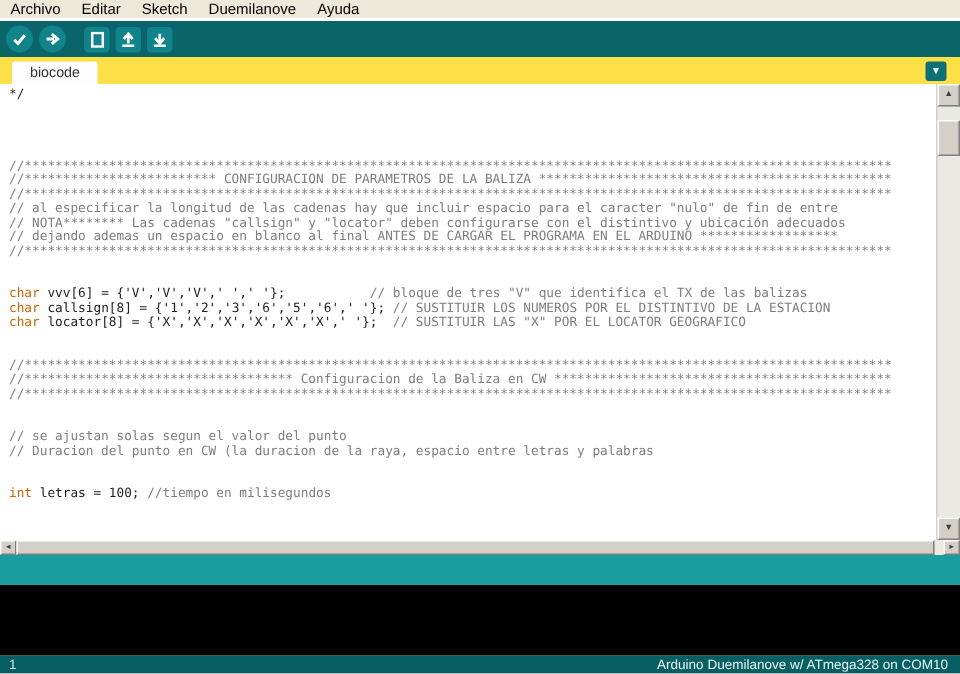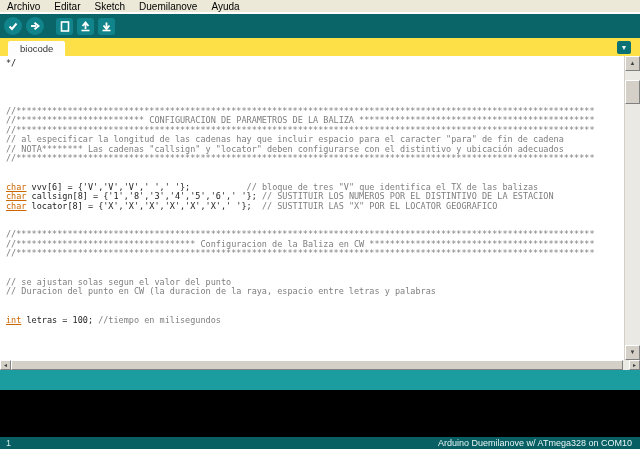--- a/index.html
+++ b/index.html
@@ -26,21 +26,21 @@
                 font-size:9.5px; padding:2px 12px 0 12px; border-radius:2px 2px 0 0; }
   .tabmenu-btn { position:absolute; right:9px; top:3px; width:14px; height:13px; background:#0b7174;
                  color:#e8f4f4; font-size:7px; line-height:13px; text-align:center; border-radius:2px; }
 
   
   .editor-row { height:304px; display:flex; background:#ffffff; }
   .code-area { width:624px; height:304px; overflow:hidden; padding:3px 0 0 6px; background:#fff; }
   .code-line { font-family:"DejaVu Sans Mono", monospace; font-size:8.5px; line-height:9.5px;
                white-space:pre; height:9.5px; }
   .tk-n { color:#222222; }
-  .tk-k { color:#cc6600;text-decoration:underline; }
+  .tk-k { color:#cc6600; }
   .tk-o { color:#cc6600; }
   .tk-c { color:#7e7e7e; }
 
   
   .vscroll { width:16px; height:304px; background:#ebe9e4; display:flex; flex-direction:column;
              border-left:1px solid #d4d0c8; }
   .sb-btn { width:100%; height:15px; background:#d4d0c8; border:1px solid;
             border-color:#ffffff #808080 #808080 #ffffff; color:#404040;
             font-size:6px; text-align:center; line-height:13px; flex:0 0 auto; }
   .v-track { flex:1; position:relative; }
@@ -126,27 +126,28 @@
   <div class="editor-row">
     <div class="code-area">
         <div class="code-line"><span class="tk-n">*/</span></div>
         <div class="code-line">&nbsp;</div>
         <div class="code-line">&nbsp;</div>
         <div class="code-line">&nbsp;</div>
         <div class="code-line">&nbsp;</div>
         <div class="code-line"><span class="tk-c">//*****************************************************************************************************************</span></div>
         <div class="code-line"><span class="tk-c">//************************* CONFIGURACION DE PARAMETROS DE LA BALIZA **********************************************</span></div>
         <div class="code-line"><span class="tk-c">//*****************************************************************************************************************</span></div>
-        <div class="code-line"><span class="tk-c">// al especificar la longitud de las cadenas hay que incluir espacio para el caracter "para" de fin de cadena</span></div>
+        <div class="code-line"><span class="tk-c">// al especificar la longitud de las cadenas hay que incluir espacio para el caracter "nulo" de fin de entre</span></div>
         <div class="code-line"><span class="tk-c">// NOTA******** Las cadenas "callsign" y "locator" deben configurarse con el distintivo y ubicación adecuados</span></div>
+        <div class="code-line"><span class="tk-c">// dejando ademas un espacio en blanco al final ANTES DE CARGAR EL PROGRAMA EN EL ARDUINO ******************</span></div>
         <div class="code-line"><span class="tk-c">//*****************************************************************************************************************</span></div>
         <div class="code-line">&nbsp;</div>
         <div class="code-line">&nbsp;</div>
         <div class="code-line"><span class="tk-k">char</span><span class="tk-n"> vvv[6] = {'V','V','V',' ',' '};           </span><span class="tk-c">// bloque de tres "V" que identifica el TX de las balizas</span></div>
-        <div class="code-line"><span class="tk-k">char</span><span class="tk-n"> callsign[8] = {'1','8','3','4','5','6',' '}; </span><span class="tk-c">// SUSTITUIR LOS NUMEROS POR EL DISTINTIVO DE LA ESTACION</span></div>
+        <div class="code-line"><span class="tk-k">char</span><span class="tk-n"> callsign[8] = {'1','2','3','6','5','6',' '}; </span><span class="tk-c">// SUSTITUIR LOS NUMEROS POR EL DISTINTIVO DE LA ESTACION</span></div>
         <div class="code-line"><span class="tk-k">char</span><span class="tk-n"> locator[8] = {'X','X','X','X','X','X',' '};  </span><span class="tk-c">// SUSTITUIR LAS "X" POR EL LOCATOR GEOGRAFICO</span></div>
         <div class="code-line">&nbsp;</div>
         <div class="code-line">&nbsp;</div>
         <div class="code-line"><span class="tk-c">//*****************************************************************************************************************</span></div>
         <div class="code-line"><span class="tk-c">//*********************************** Configuracion de la Baliza en CW ********************************************</span></div>
         <div class="code-line"><span class="tk-c">//*****************************************************************************************************************</span></div>
         <div class="code-line">&nbsp;</div>
         <div class="code-line">&nbsp;</div>
         <div class="code-line"><span class="tk-c">// se ajustan solas segun el valor del punto</span></div>
         <div class="code-line"><span class="tk-c">// Duracion del punto en CW (la duracion de la raya, espacio entre letras y palabras</span></div>

